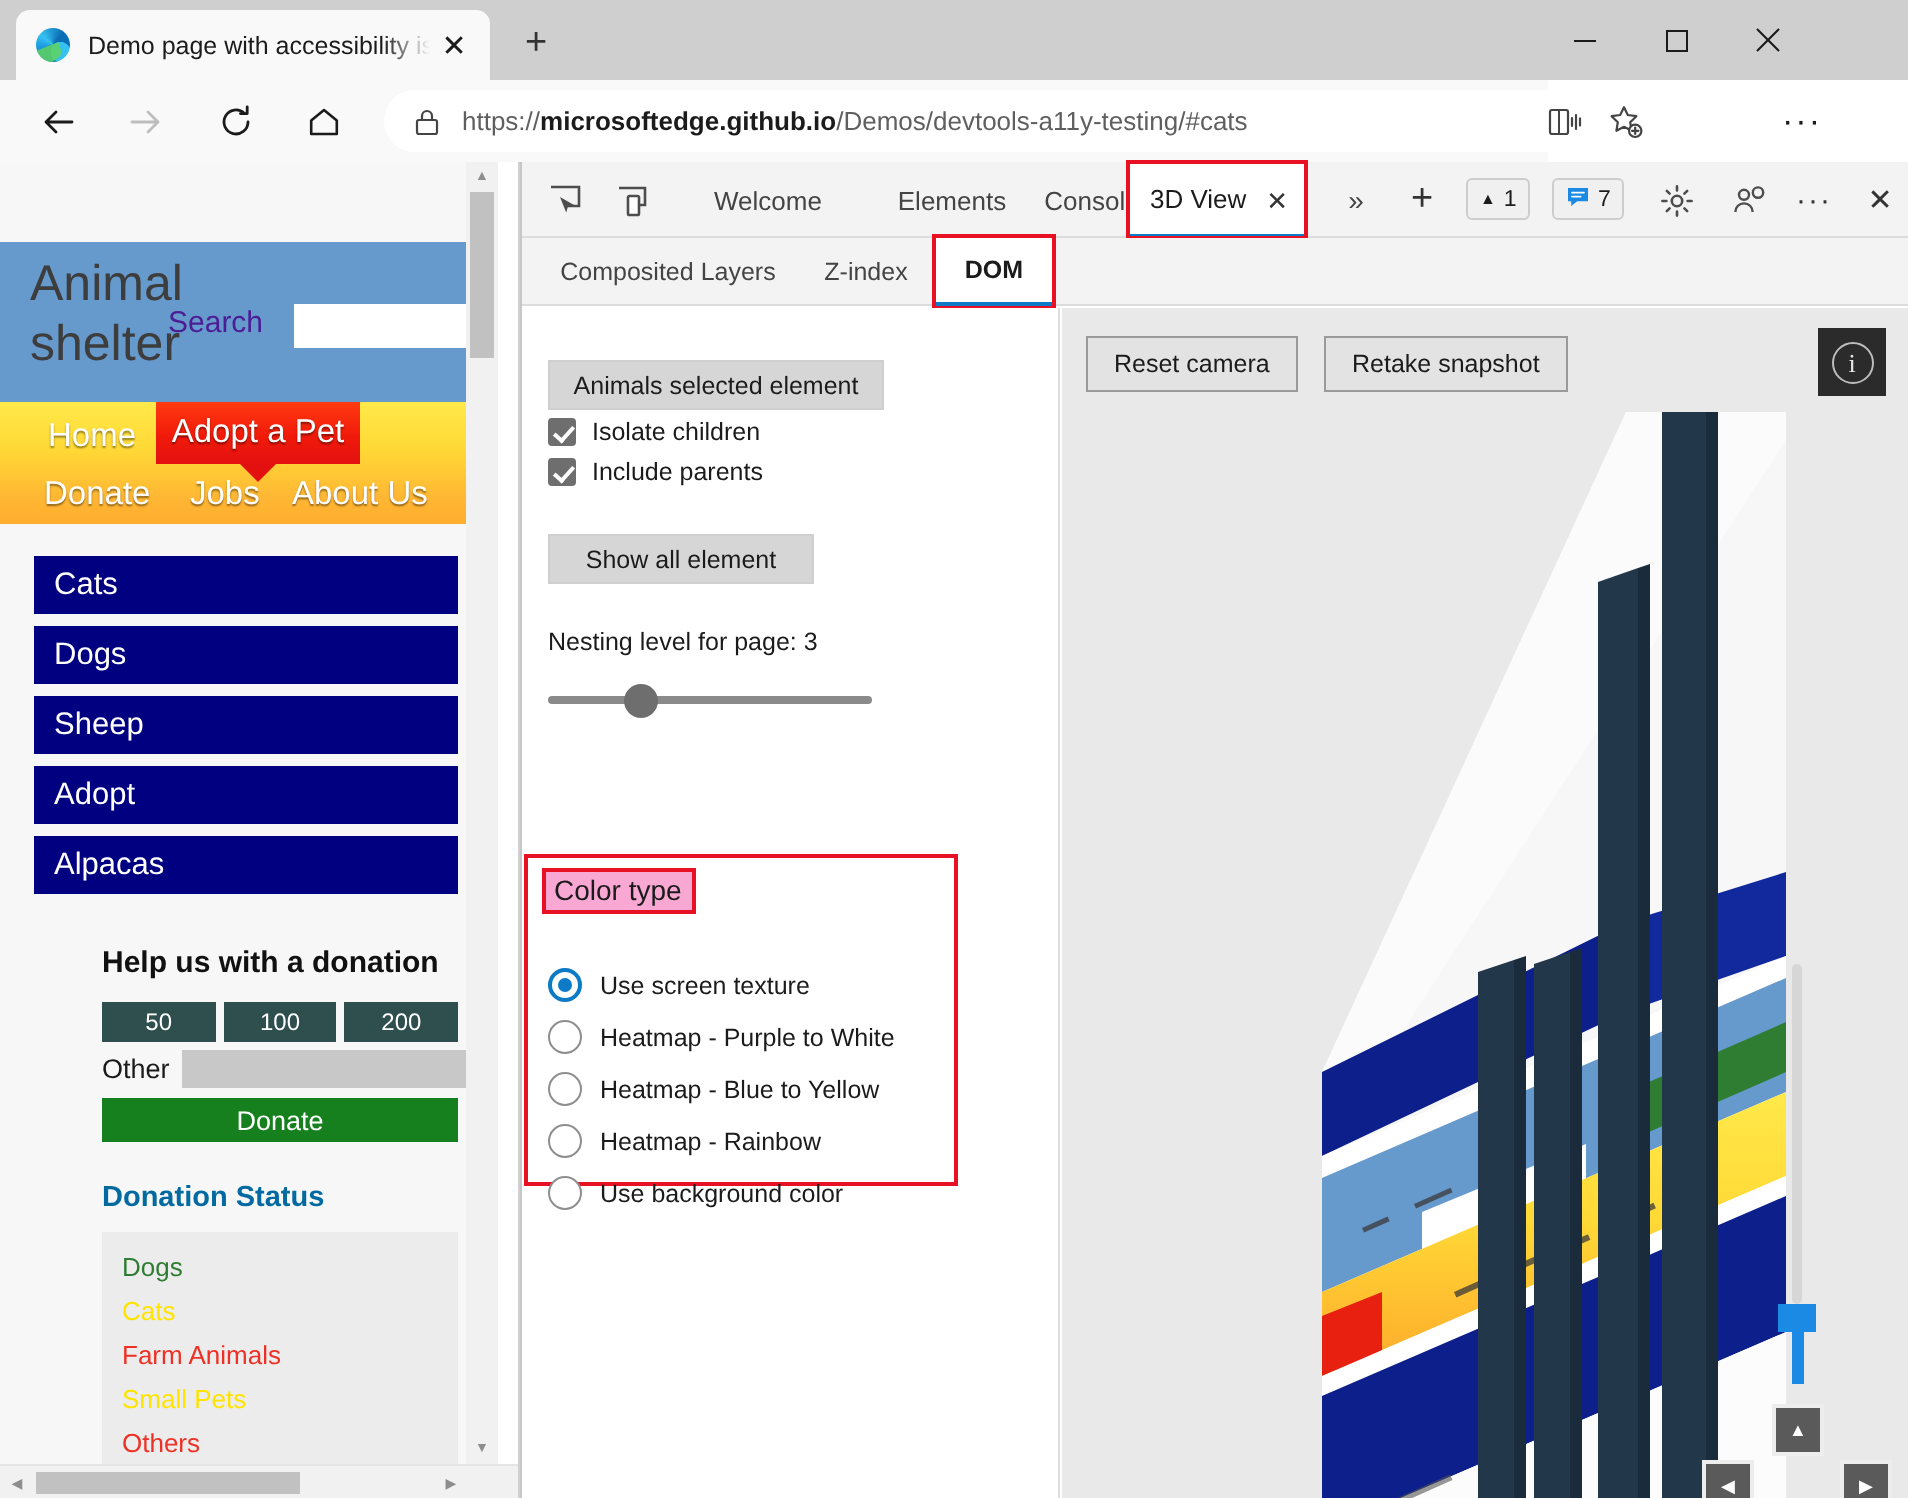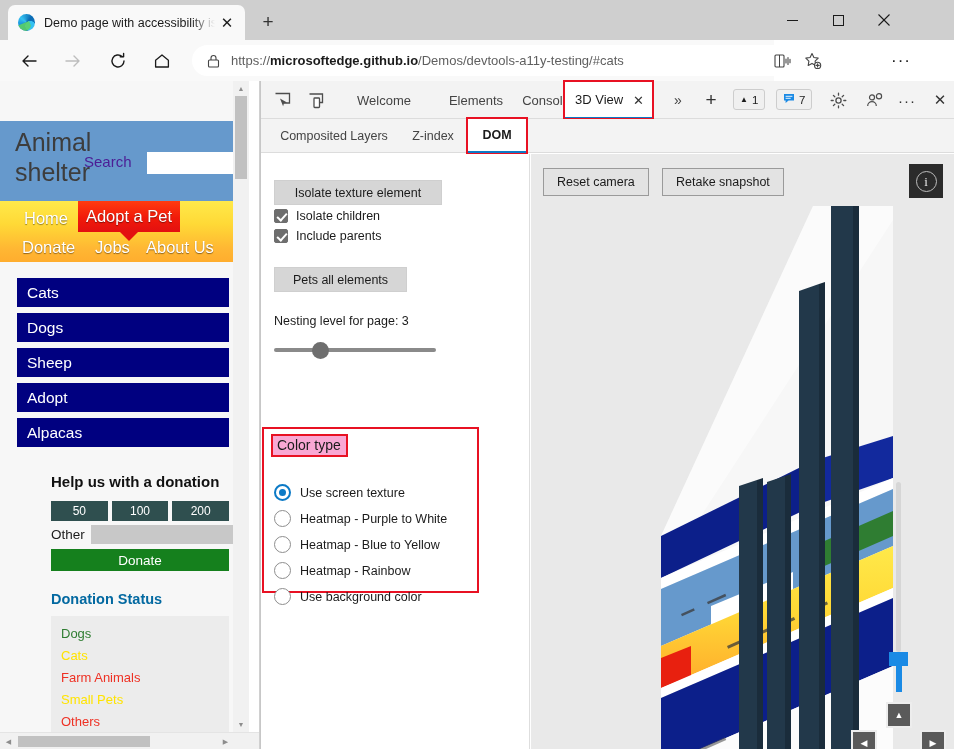--- a/index.html
+++ b/index.html
@@ -733,30 +733,30 @@
     <div class="dt-subbar">
       <div class="dt-subtab dt-sub-comp">Composited Layers</div>
       <div class="dt-subtab dt-sub-zidx">Z-index</div>
       <div class="dt-subtab dt-sub-dom">DOM</div>
       <div class="dt-hl-dom"></div>
     </div>
 
     <div class="dt-body">
 
       <div class="dt-left">
-        <div class="btn-grey btn-isolate">Isolate texture element</div>
+        <div class="btn-grey btn-isolate">Animals selected element</div>
         <div class="cbrow cb-children">
           <span class="cbox"></span>
           <span>Isolate children</span>
         </div>
         <div class="cbrow cb-parents">
           <span class="cbox"></span>
           <span>Include parents</span>
         </div>
-        <div class="btn-grey btn-showall">Pets all elements</div>
+        <div class="btn-grey btn-showall">Show all element</div>
         <div class="nest-label">Nesting level for page: 3</div>
         <div class="slider-track"></div>
         <div class="slider-thumb"></div>
 
         <div class="colortype-box"></div>
         <div class="colortype-h">Color type</div>
 
         <div class="radio-row" style="top:314px">
           <span class="radio on"></span>
           <span>Use screen texture</span>

